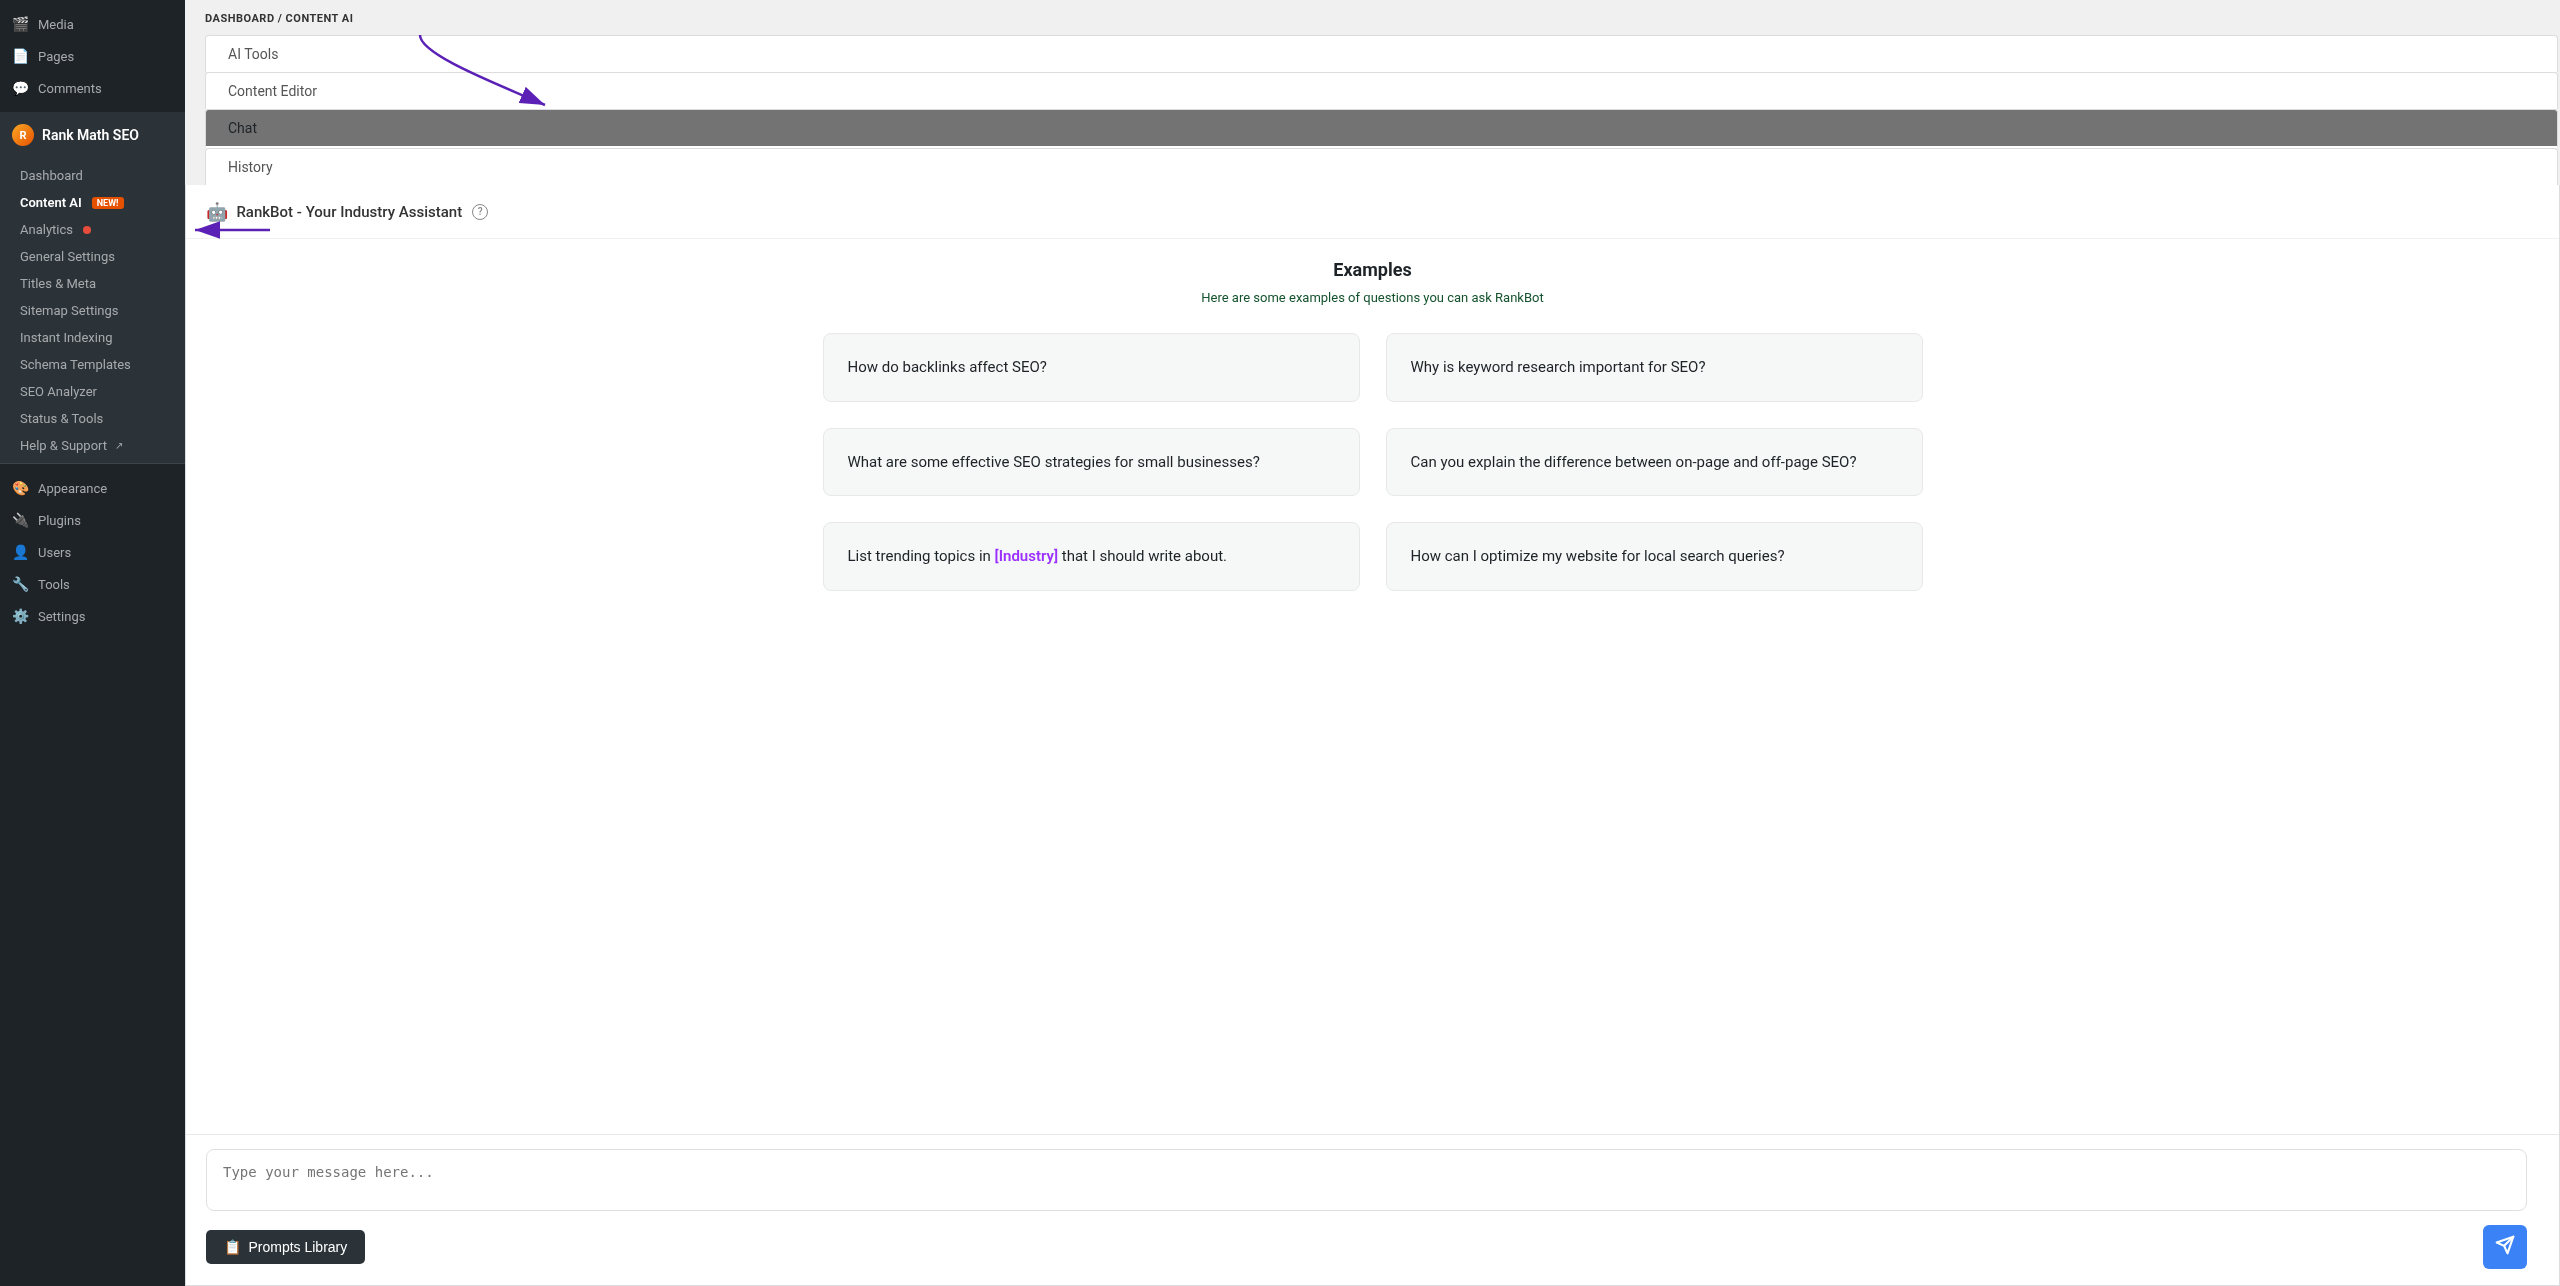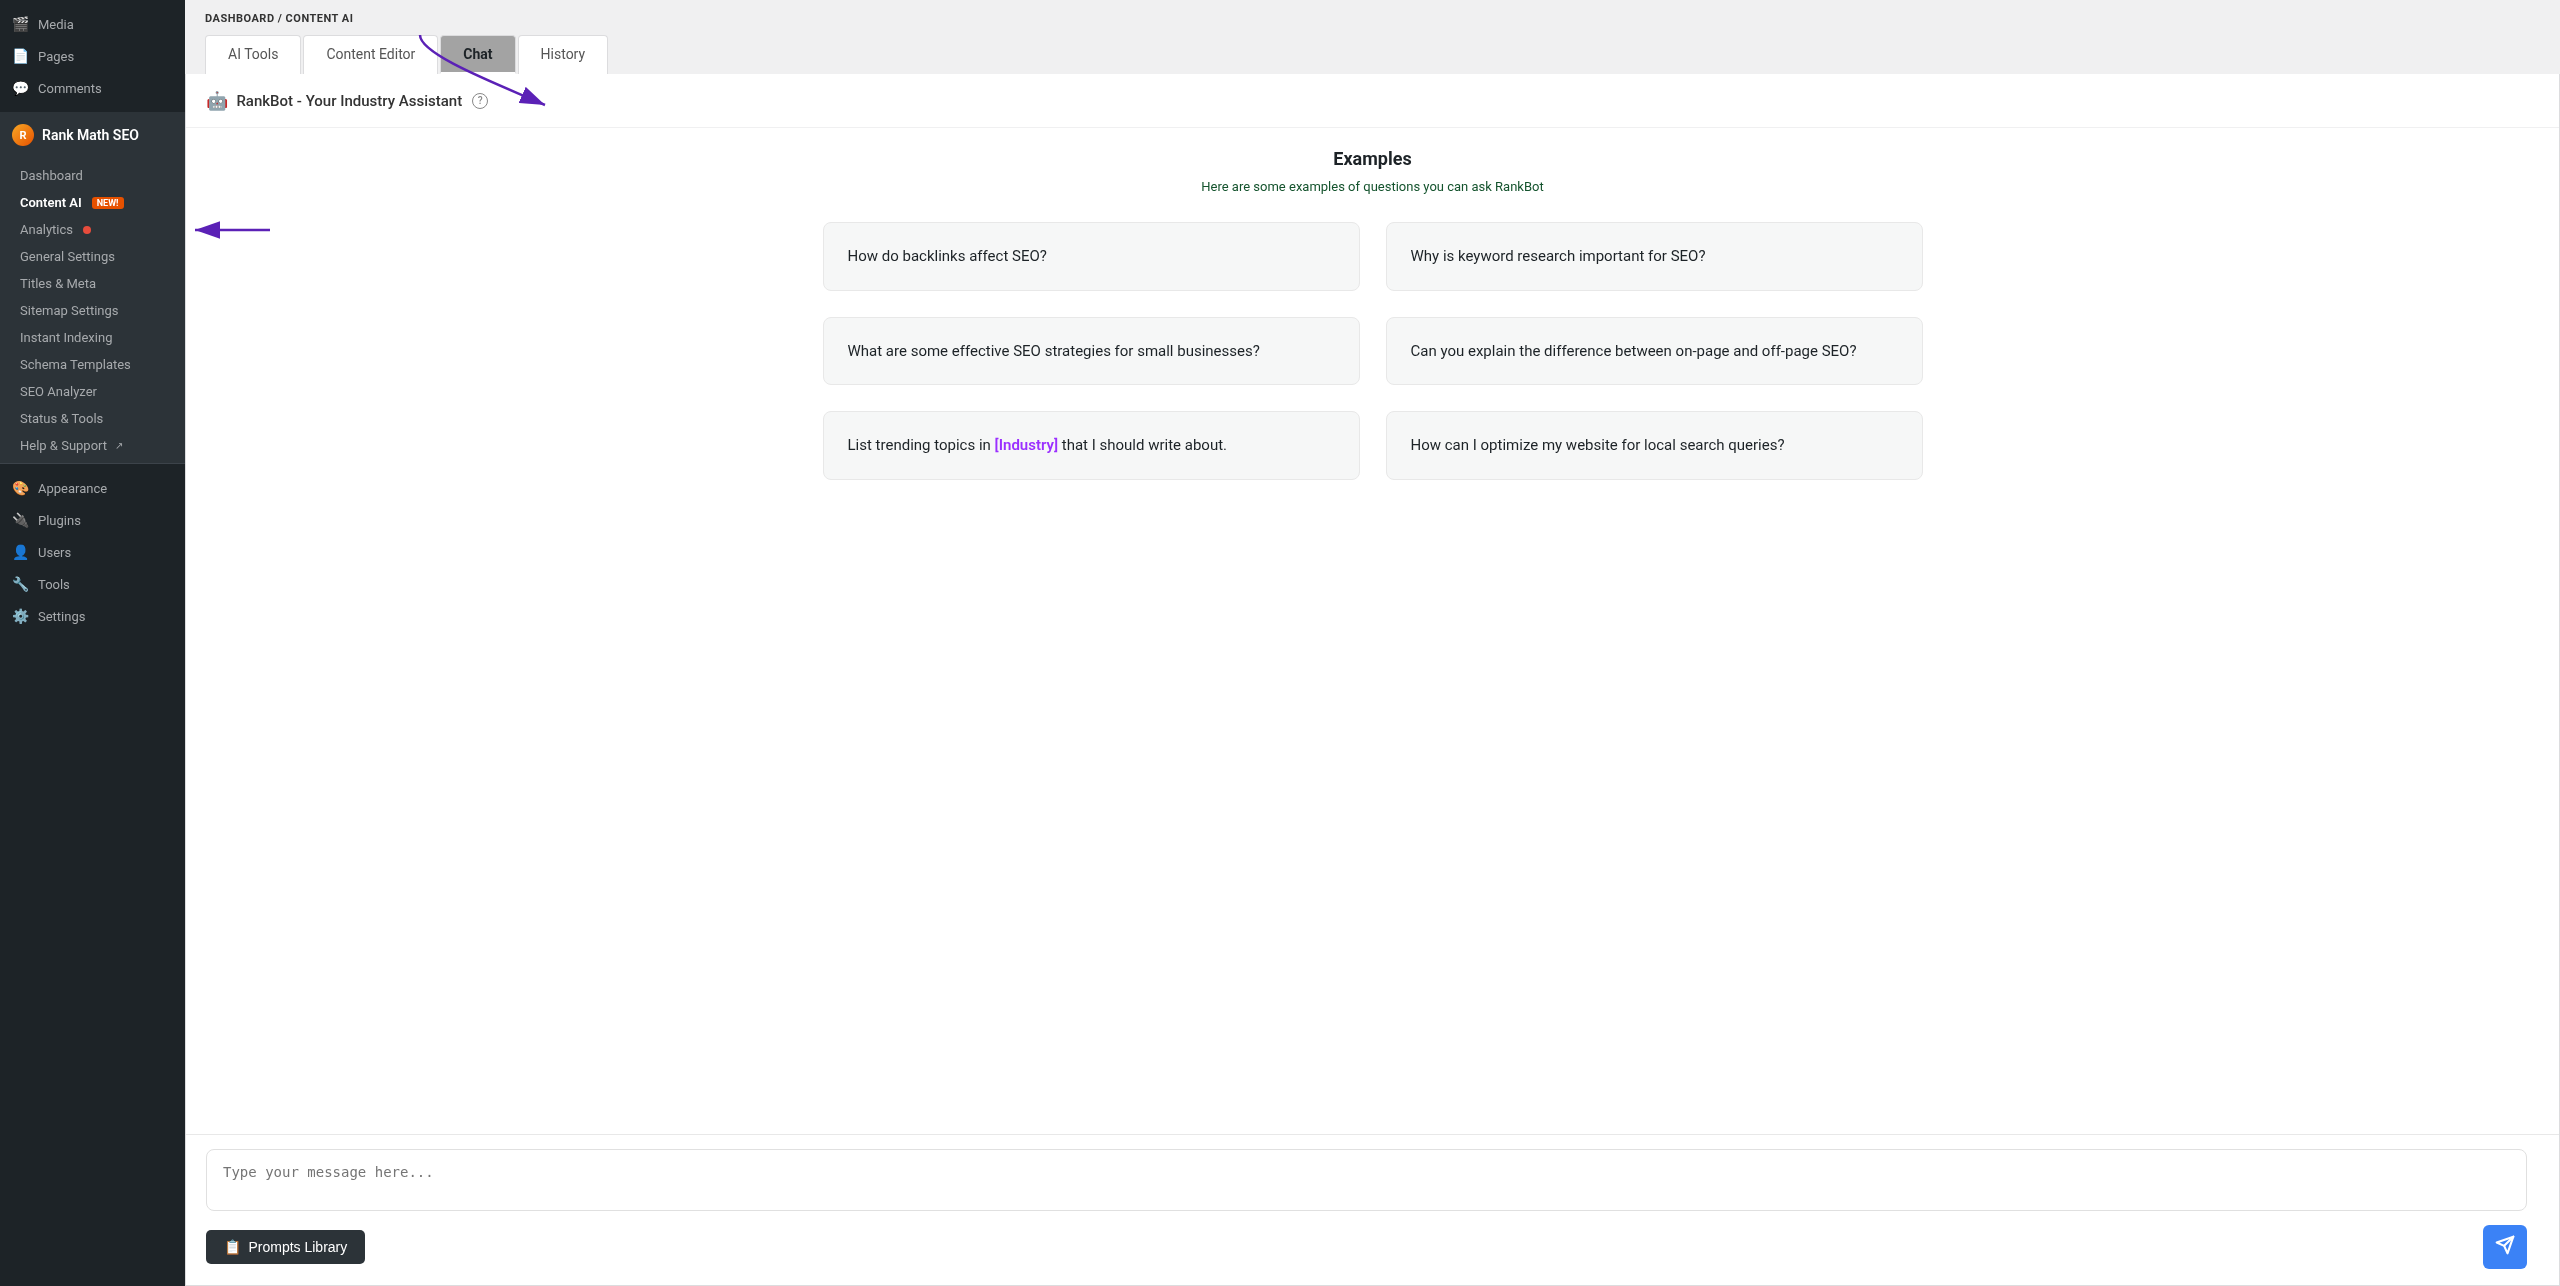--- a/index.html
+++ b/index.html
@@ -104,36 +104,37 @@
     }
     .breadcrumb span { color: #333; font-weight: 700; }
 
     
     .tabs-bar {
       display: flex;
       gap: 0;
       border-bottom: none;
       padding: 0 0;
       background: #f0f0f1;
+      flex-direction: column;
     }
     .tab {
       padding: 10px 22px;
       font-size: 14px;
       cursor: pointer;
       background: #fff;
       border: 1px solid #dcdcde;
       border-bottom: none;
       color: #555;
       margin-right: 2px;
       border-radius: 4px 4px 0 0;
     }
     .tab.active {
-      font-weight: 700;
+      font-weight: 400;
       color: #1d2327;
-      background: #a3a3a3;
+      background: #737373;
       border-bottom: 2px solid #fff;
       position: relative;
       z-index: 2;
     }
 
     
     .content-panel {
       flex: 1;
       background: #fff;
       margin: 0 0 0 0;

